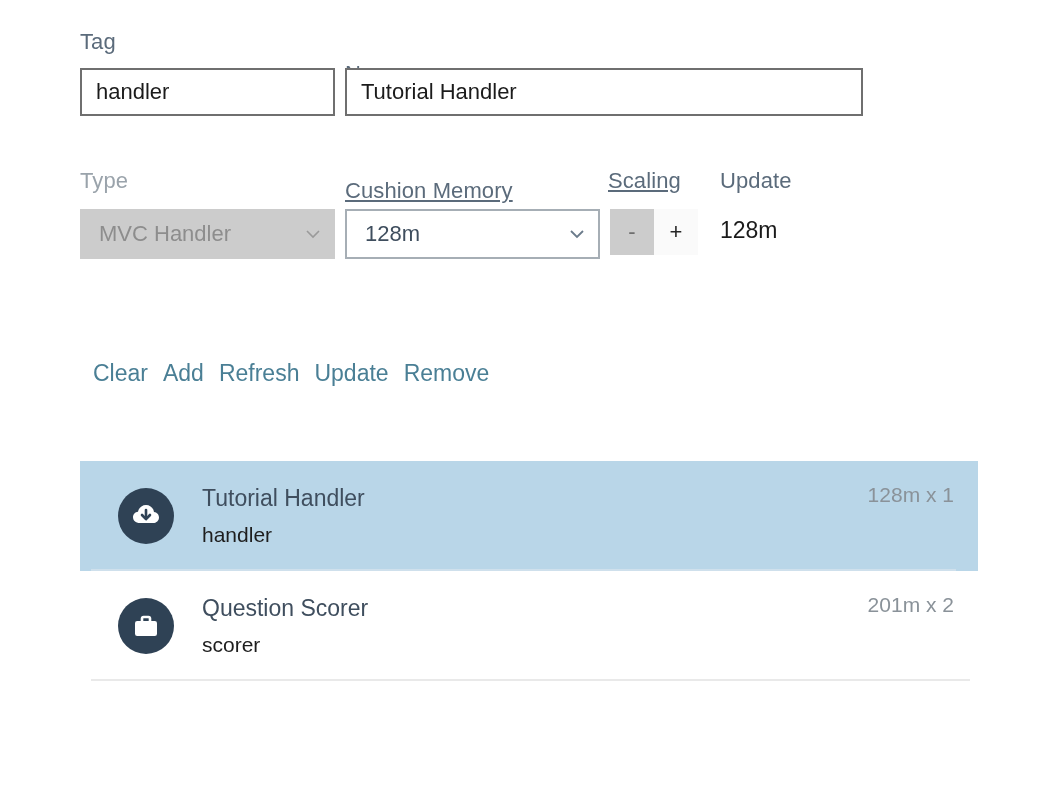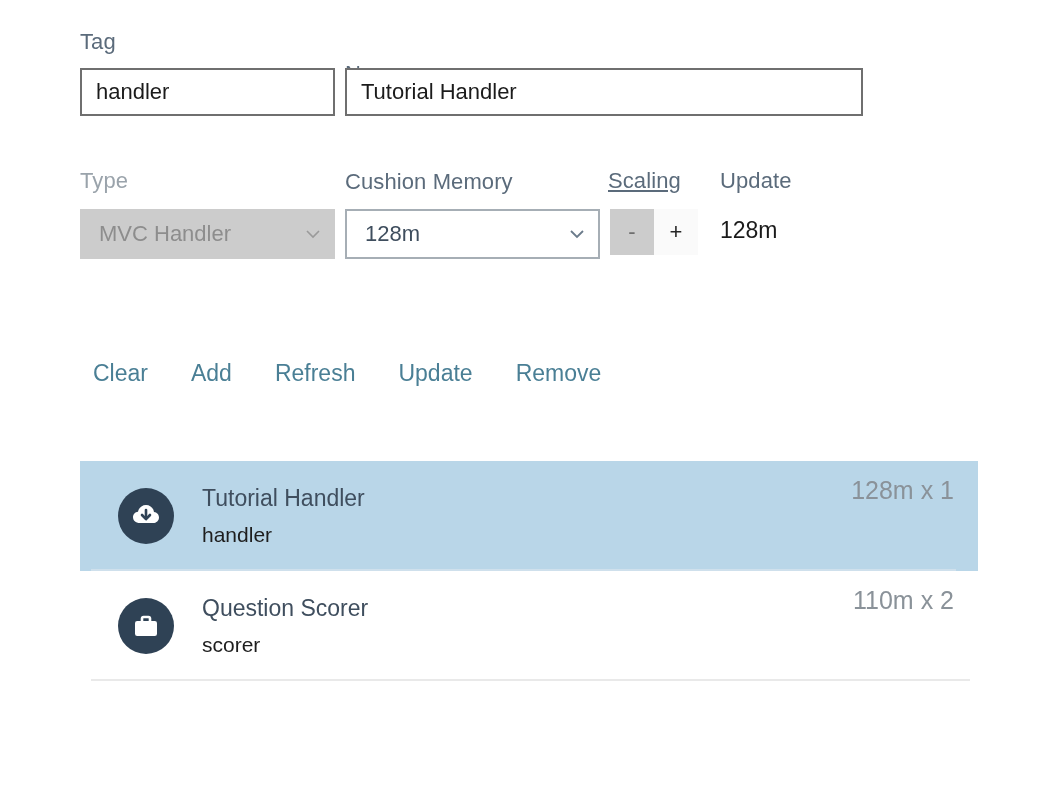--- a/index.html
+++ b/index.html
@@ -67,21 +67,21 @@
   .inp-tag  { left: 0px;   top: 38px; width: 255px; }
   .inp-name { left: 265px; top: 38px; width: 518px; }
 
   
   .row-two {
     position: relative;
     height: 120px;
     margin-top: 29px;
   }
   .lbl-type     { position: absolute; left: 0px;   top: 0px; }
-  .lbl-cushion  { position: absolute; left: 265px; top: 1px; }
+  .lbl-cushion  { position: absolute; left: 265px; top: 10px; text-decoration: underline; }
   .lbl-scaling  { position: absolute; left: 528px; top: 0px; text-decoration: underline; }
   .lbl-memory   { position: absolute; left: 640px; top: 0px; }
 
   .select-box {
     position: absolute;
     box-sizing: border-box;
     height: 50px;
     display: flex;
     align-items: center;
     justify-content: space-between;
@@ -147,21 +147,21 @@
     font-size: 23px;
     color: #1b1b1b;
   }
 
   
   .actions {
     position: absolute;
     left: 93px;
     top: 360px;
     display: flex;
-    gap: 43px;
+    gap: 15px;
     align-items: baseline;
   }
   .action-link {
     font-size: 23px;
     color: #4a7f95;
     text-decoration: none;
     cursor: pointer;
     white-space: nowrap;
   }
 
@@ -224,22 +224,22 @@
   }
   .item-sub {
     font-size: 21px;
     color: #1e1e1e;
     line-height: 1;
   }
   .item-meta {
     flex: 0 0 auto;
     margin-right: 24px;
     align-self: flex-start;
-    margin-top: 15px;
-    font-size: 25px;
+    margin-top: 22px;
+    font-size: 21px;
     color: #8a9299;
     white-space: nowrap;
   }
 </style>
 </head>
 <body>
 
 <div class="page">
 
   <div class="form-area">
@@ -319,18 +319,18 @@
       <div class="item-icon">
         <svg width="34" height="34" viewBox="0 0 34 34">
           <rect x="6" y="12" width="22" height="15" rx="2.2" fill="#ffffff"></rect>
           <path d="M13 12 L13 9.6 C13 8.7 13.7 8 14.6 8 L19.4 8 C20.3 8 21 8.7 21 9.6 L21 12" fill="none" stroke="#ffffff" stroke-width="2.6" stroke-linecap="round"></path>
         </svg>
       </div>
       <div class="item-text">
         <div class="item-title">Question Scorer</div>
         <div class="item-sub">scorer</div>
       </div>
-      <div class="item-meta">110m x 2</div>
+      <div class="item-meta">201m x 2</div>
       <div class="sep"></div>
     </div>
 
   </div>
 </div>
 
 </body></html>

